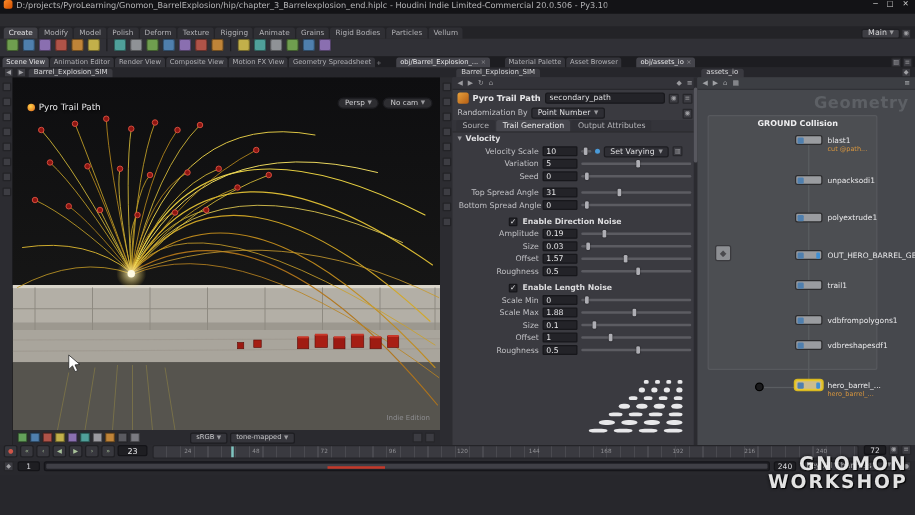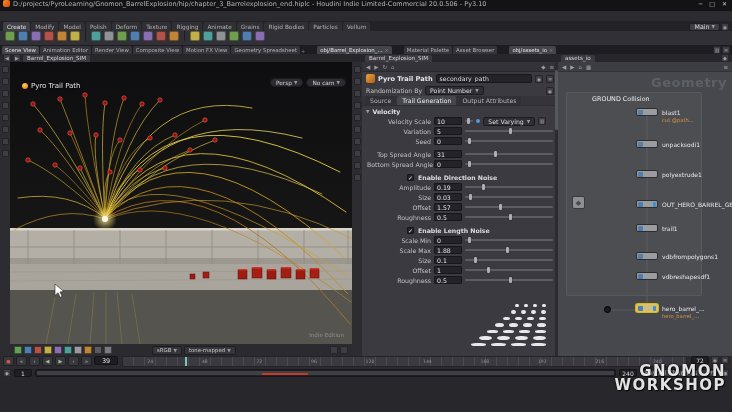--- a/index.html
+++ b/index.html
@@ -85,21 +85,21 @@
 .dotrow:nth-child(1) .dot{width:4px}.dotrow:nth-child(2) .dot{width:5px}
 .dotrow:nth-child(3) .dot{width:7px}.dotrow:nth-child(4) .dot{width:9px}
 .dotrow:nth-child(5) .dot{width:11px}.dotrow:nth-child(6) .dot{width:13px}
 .dotrow:nth-child(7) .dot{width:15px}
 .pscroll{position:absolute;right:0;top:0;width:3px;height:100%;background:#2b2b30}
 .pscroll i{position:absolute;top:8px;left:0;width:3px;height:60px;background:#57575e;border-radius:2px}
 .network{width:174px;flex:none;background:#46484d;position:relative;overflow:hidden;font-size:6.2px}
 .ntb{position:relative;z-index:3;height:10px;background:#3c3e43;border-bottom:1px solid #303237;display:flex;align-items:center;gap:4px;padding:0 4px;color:#9fa1a5;font-size:5.5px}
 .netctx{position:absolute;top:13px;right:5px;font-size:13px;font-weight:bold;color:#5d6065;letter-spacing:.5px;z-index:1}
 .backdrop{position:absolute;left:8px;top:30px;width:136px;height:204px;background:rgba(235,235,240,.04);border:1px solid rgba(235,235,240,.07);border-radius:2px;z-index:1}
-.bdlabel{position:absolute;left:34px;top:33px;font-weight:normal;color:#eeeef0;font-size:6.4px;z-index:2}
+.bdlabel{position:absolute;left:48px;top:33px;font-weight:bold;color:#eeeef0;font-size:6.4px;z-index:2}
 .netsvg{position:absolute;inset:0;z-index:1}
 .nrow{position:absolute;left:78px;display:flex;align-items:center;gap:4px;height:8px;z-index:2}
 .nbody{width:22px;height:8px;background:#9a9ca0;border:1px solid #2c2c2e;border-radius:2px;position:relative;flex:none}
 .nbody i{position:absolute;left:1px;top:1px;width:5px;height:5px;background:#4f7fae;border-radius:1px}
 .nbody b{position:absolute;right:1px;top:1px;width:3px;height:5px;background:#3f8fd2;border-radius:1px}
 .nname{color:#e8e8ea;white-space:nowrap;font-size:6px}
 .ncomment{position:absolute;left:26px;top:9px;color:#d8963e;font-size:5.2px;white-space:nowrap}
 .nbadge{position:absolute;left:14px;top:134px;width:13px;height:13px;background:#8d8f93;border:1px solid #3a3a3e;border-radius:2px;display:flex;align-items:center;justify-content:center;color:#4a4a4e;font-size:7px;z-index:2}
 .ndot{position:absolute;left:46px;top:244px;width:7px;height:7px;border-radius:50%;background:#1a1a1c;border:1px solid #000;z-index:2}
 .nrow.hero .nbody{background:#cdbd8e;border-color:#e8c830;box-shadow:0 0 0 1px #d8b820}
@@ -701,21 +701,21 @@
   </div>
 
   <div class="row playbar">
     <span class="tbtn red">●</span>
     <span class="tbtn">«</span>
     <span class="tbtn">‹</span>
     <span class="tbtn">◀</span>
     <span class="tbtn">▶</span>
     <span class="tbtn">›</span>
     <span class="tbtn">»</span>
-    <span class="framefield">39</span>
+    <span class="framefield">23</span>
     <span class="ruler">
       <span class="ticks"></span>
       <span class="labels">
         <span>24</span>
         <span>48</span>
         <span>72</span>
         <span>96</span>
         <span>120</span>
         <span>144</span>
         <span>168</span>

